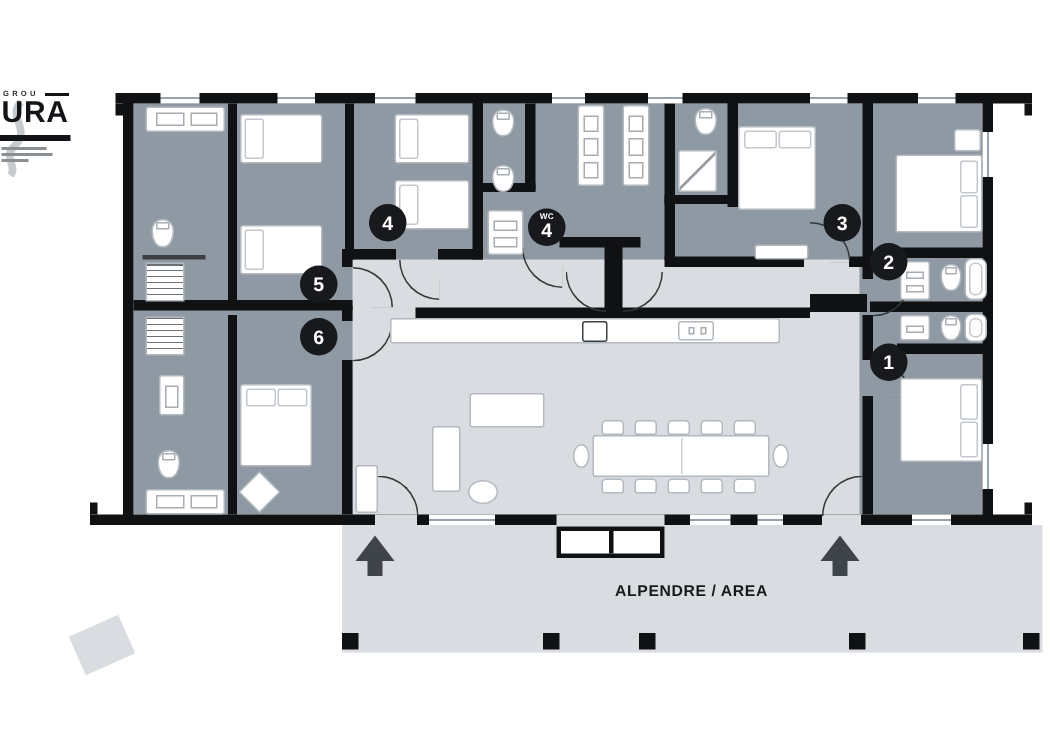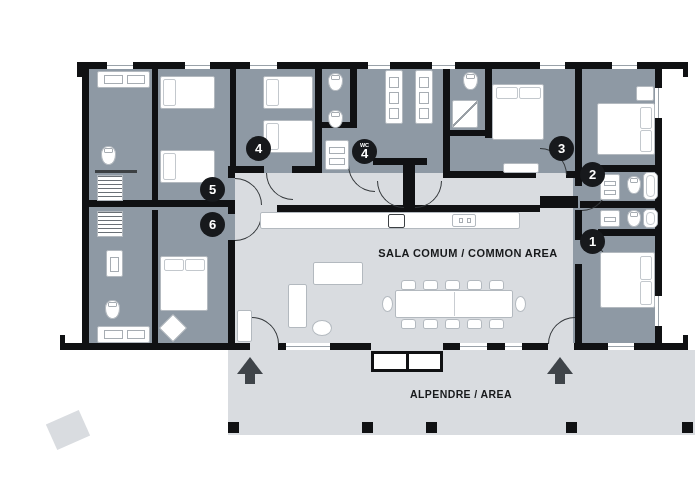--- a/index.html
+++ b/index.html
@@ -55,32 +55,43 @@
   .logo-main{font-size:20px;font-weight:800;letter-spacing:.5px;color:#121417;}
   .logo-bar{background:#121417;}
   .microline{background:#8a8f94;}
   .wedge{background:#d9dce0;transform:rotate(-24deg);}
 </style>
 </head>
 <body>
 
 <div class="stage">
 
+  <div class="abs" style="left:0;top:58;width:60px;height:56px;top:58px;">
+    <svg class="abs" width="24" height="52" style="left:0;top:8px;" viewBox="0 0 24 52">
+      <path d="M14 2 C4 12 22 20 9 32 C2 39 12 45 7 51" fill="none" stroke="#c6cbd0" stroke-width="5"></path>
+    </svg>
+    <div class="abs logo-top" style="left:2px;top:2px;">GROU</div>
+    <div class="abs logo-bar" style="left:30px;top:4px;width:16px;height:2px;"></div>
+    <div class="abs logo-main" style="left:1px;top:6px;">URA</div>
+    <div class="abs logo-bar" style="left:0;top:32px;width:47px;height:4px;"></div>
+    <div class="abs microline" style="left:1px;top:40px;width:30px;height:2px;"></div>
+    <div class="abs microline" style="left:1px;top:44px;width:34px;height:2px;"></div>
+    <div class="abs microline" style="left:1px;top:48px;width:18px;height:2px;"></div>
+  </div>
 
   <div id="plan" class="abs" style="left:0;top:0;width:700px;height:500px;">
     <div class="abs room-fill" style="left:89px;top:69px;width:566px;height:274px;"></div>
     <div class="abs light-fill" style="left:235px;top:173px;width:338px;height:170px;"></div>
     <div class="abs light-fill" style="left:228px;top:350px;width:467px;height:85px;"></div>
     <div class="abs wedge" style="left:50px;top:416px;width:36px;height:28px;"></div>
 
     <div class="abs steps" style="left:371px;top:351px;width:72px;height:21px;">
         <div class="div"></div>
       </div>
 
-    <div class="abs plan-label" style="left:468px;top:247px;font-size:11px;">SALA COMUM / COMMON AREA</div>
     <div class="abs plan-label" style="left:461px;top:388px;font-size:10.5px;">ALPENDRE / AREA</div>
   <div class="abs wall" style="left: 77px; top: 62px; width: 611px; height: 7px;"></div>
       <div class="abs wall" style="left: 60px; top: 343px; width: 628px; height: 7px;"></div>
       <div class="abs wall" style="left: 82px; top: 62px; width: 7px; height: 288px;"></div>
       <div class="abs wall" style="left: 655px; top: 62px; width: 7px; height: 288px;"></div>
       <div class="abs wall" style="left: 77px; top: 69px; width: 5px; height: 8px;"></div>
       <div class="abs wall" style="left: 683px; top: 69px; width: 5px; height: 8px;"></div>
       <div class="abs wall" style="left: 60px; top: 335px; width: 5px; height: 8px;"></div>
       <div class="abs wall" style="left: 683px; top: 335px; width: 5px; height: 8px;"></div>
       <div class="abs wall" style="left: 152px; top: 69px; width: 6px; height: 134px;"></div>

